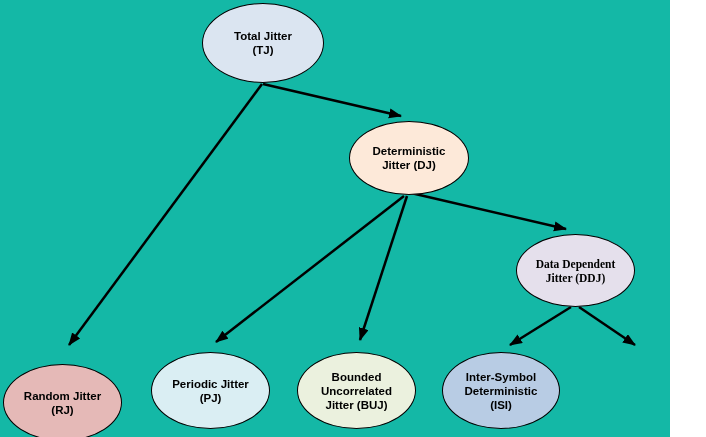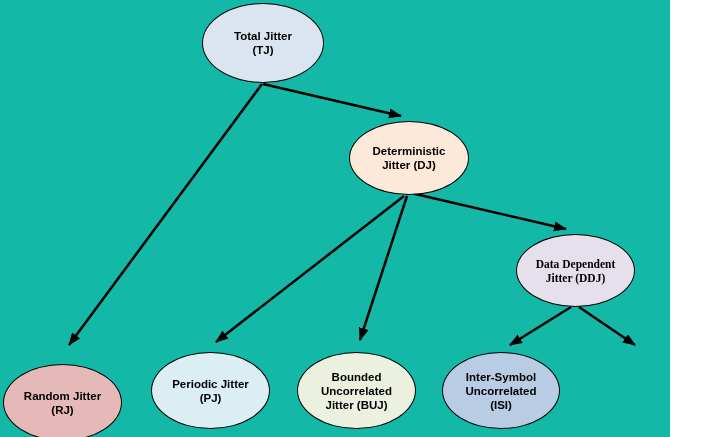--- a/index.html
+++ b/index.html
@@ -100,18 +100,18 @@
   </div>
 
   <div class="node" id="node-buj" style="background-color: rgb(235, 241, 222);">
     <span class="label">Bounded
 Uncorrelated
 Jitter (BUJ)</span>
   </div>
 
   <div class="node" id="node-isi" style="background-color: rgb(184, 204, 228);">
     <span class="label">Inter-Symbol
-Uncorrelated
+Deterministic
 (ISI)</span>
   </div>
 
 
 </div>
 
 </body></html>

